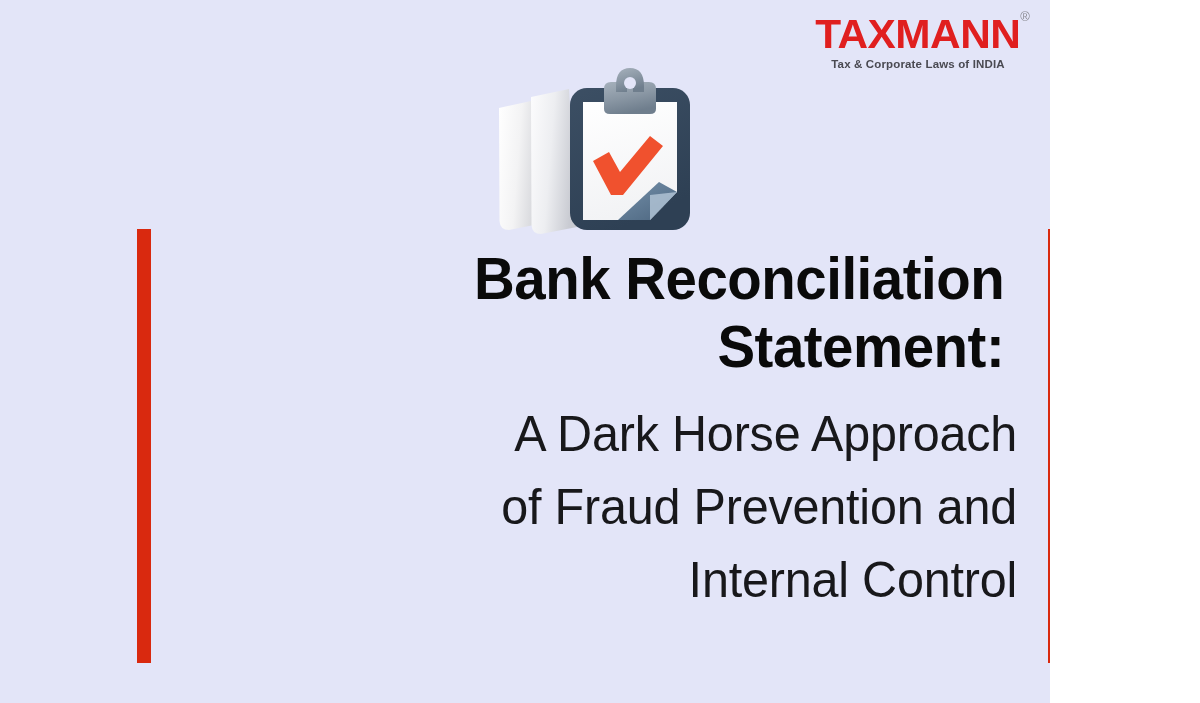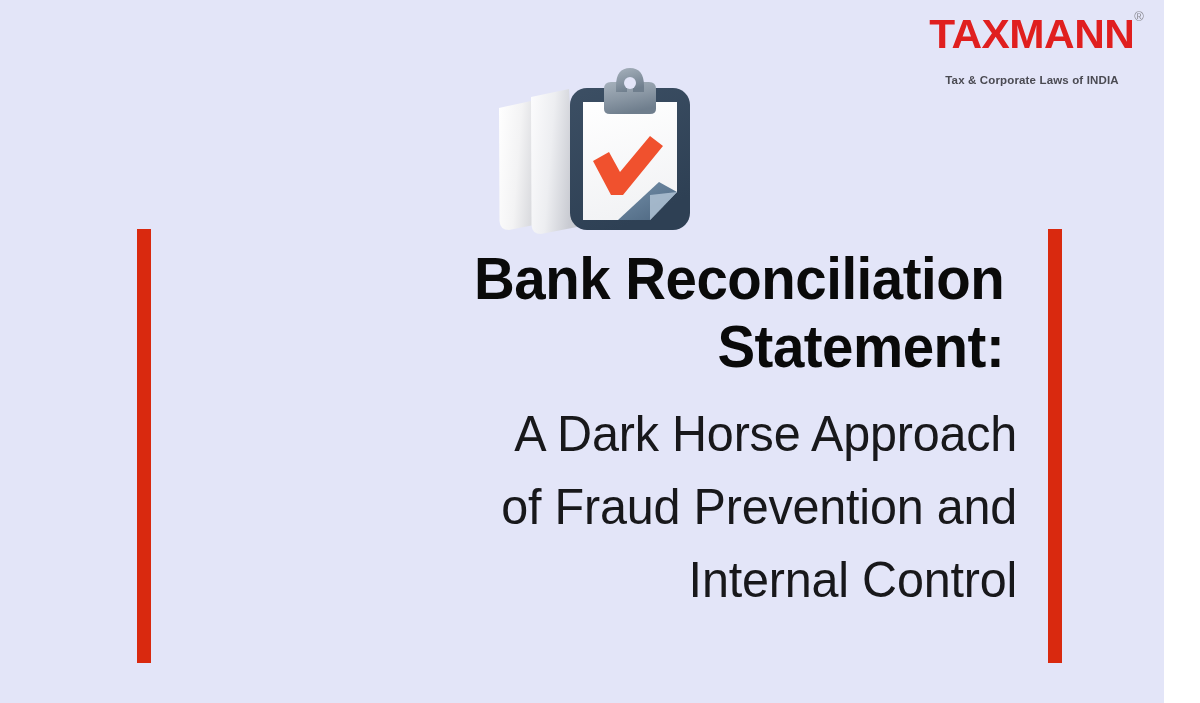--- a/index.html
+++ b/index.html
@@ -8,21 +8,21 @@
   }
   body {
     width: 1200px;
     height: 703px;
     overflow: hidden;
     font-family: "Liberation Sans", sans-serif;
   }
 
   #banner {
     position: relative;
-    width: 1164px;
+    width: 1050px;
     height: 703px;
     background: #E3E5F8;
     overflow: hidden;
   }
 
   
   #logo {
     position: absolute;
     top: 13px;
     right: 32px;
@@ -50,21 +50,21 @@
     position: absolute;
     top: -3px;
     right: -15px;
     font-size: 13px;
     color: #8C8C94;
     font-weight: 400;
     line-height: 1;
   }
   #logo-tagline {
     display: block;
-    margin-top: 20px;
+    margin-top: 4px;
     font-family: "Liberation Sans", sans-serif;
     font-weight: 700;
     font-size: 11.5px;
     letter-spacing: 0.15px;
     color: #4A4A52;
     white-space: nowrap;
   }
 
   
   #clipboard-illustration {

